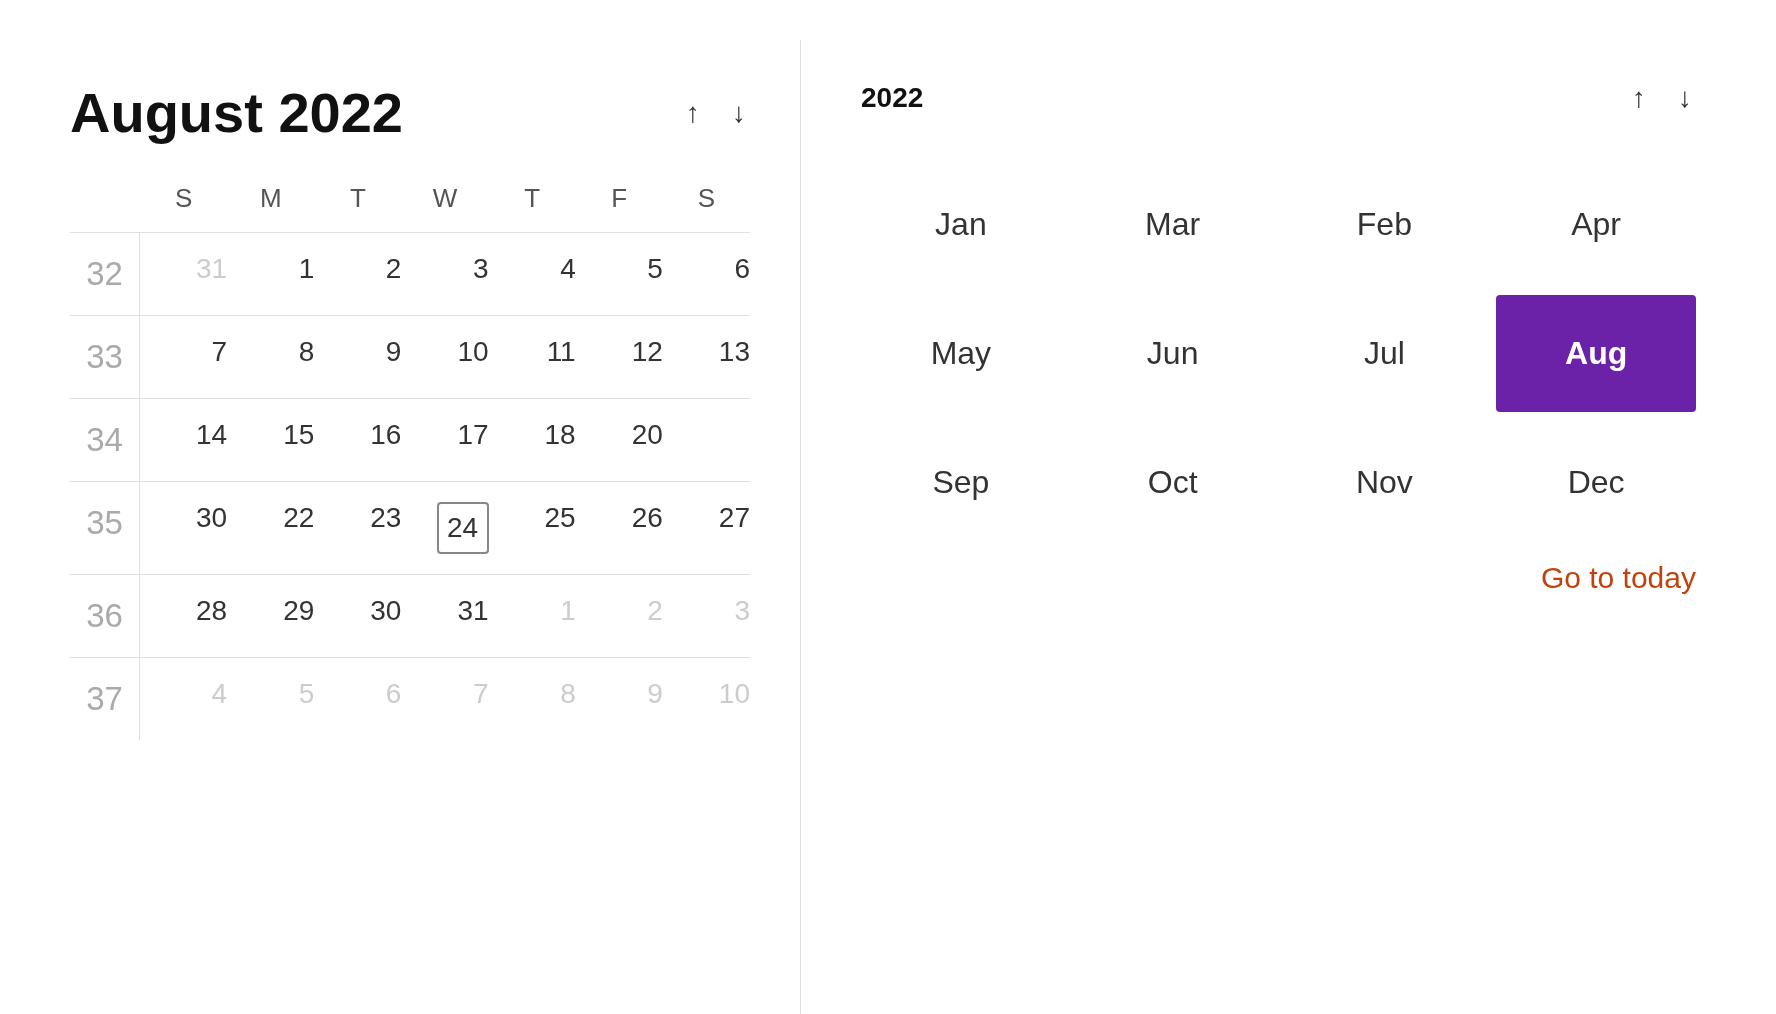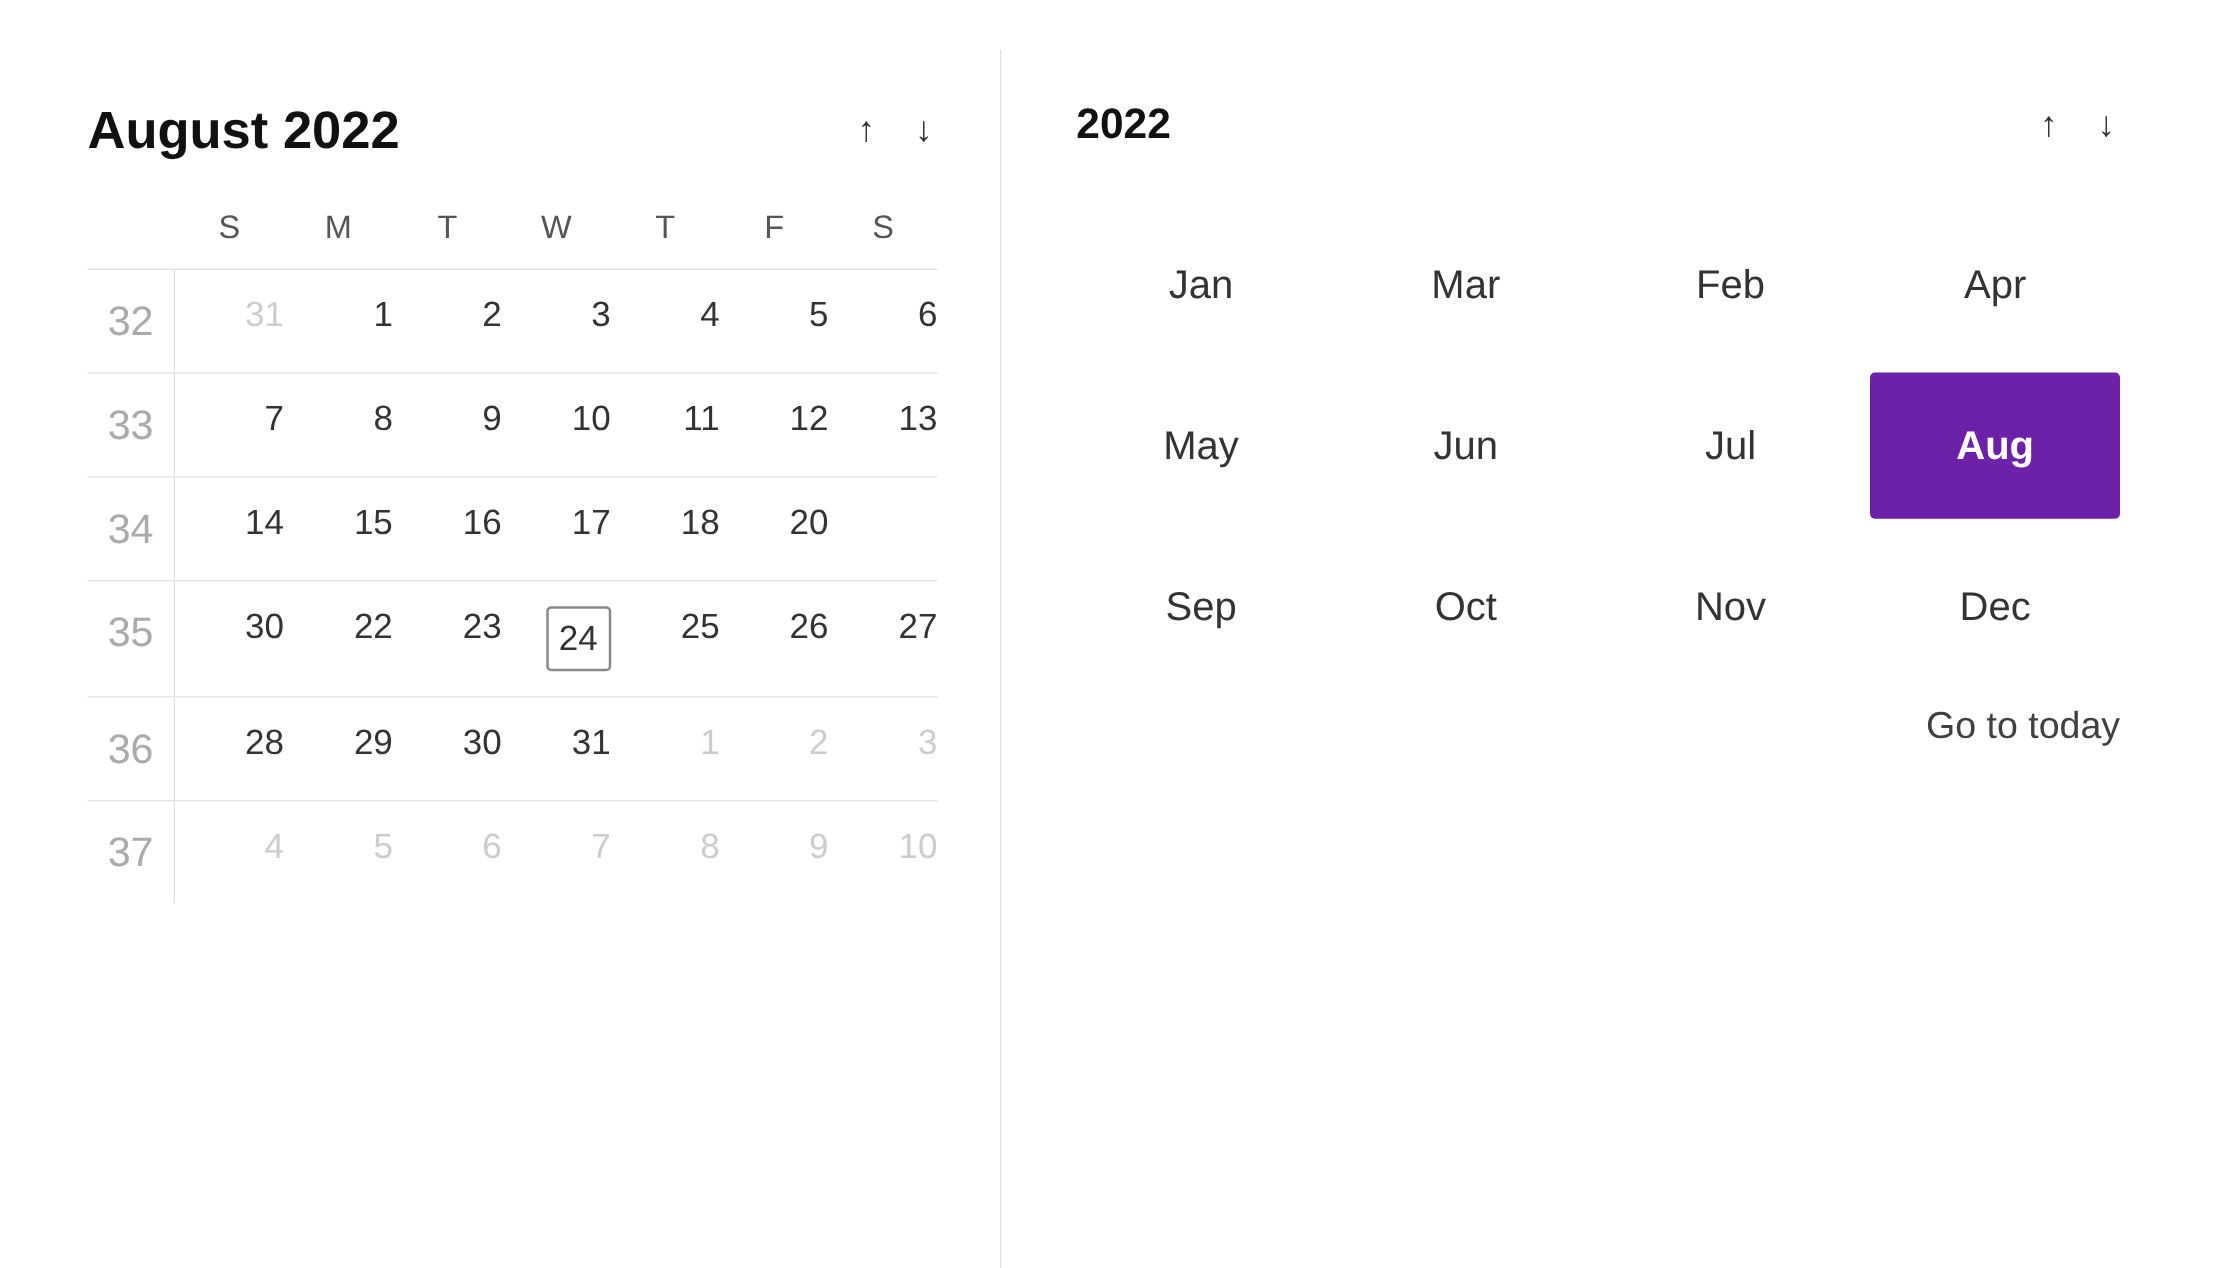--- a/index.html
+++ b/index.html
@@ -27,21 +27,21 @@
       display: flex;
       flex-direction: column;
     }
     .left-header {
       display: flex;
       align-items: center;
       justify-content: space-between;
       margin-bottom: 30px;
     }
     .month-year-title {
-      font-size: 42px;
+      font-size: 56px;
       font-weight: 700;
       color: #111;
     }
     .nav-arrows {
       display: flex;
       gap: 24px;
       align-items: center;
     }
     .nav-arrow {
       font-size: 28px;
@@ -132,21 +132,21 @@
       display: flex;
       flex-direction: column;
     }
     .right-header {
       display: flex;
       align-items: center;
       justify-content: space-between;
       margin-bottom: 50px;
     }
     .year-title {
-      font-size: 34px;
+      font-size: 28px;
       font-weight: 700;
       color: #111;
     }
     .months-grid {
       display: grid;
       grid-template-columns: repeat(4, 1fr);
       gap: 12px;
       flex: 1;
     }
     .month-cell {
@@ -163,21 +163,21 @@
     .month-cell.active {
       background: #6b21a8;
       color: #fff;
       border-radius: 4px;
       font-weight: 600;
     }
     .goto-today {
       text-align: right;
       margin-top: 20px;
       font-size: 30px;
-      color: #404040;
+      color: #c2410c;
       cursor: pointer;
     }
   </style>
 </head>
 <body>
 
 <div class="container">
 
   <div class="left-panel">
     <div class="left-header">

